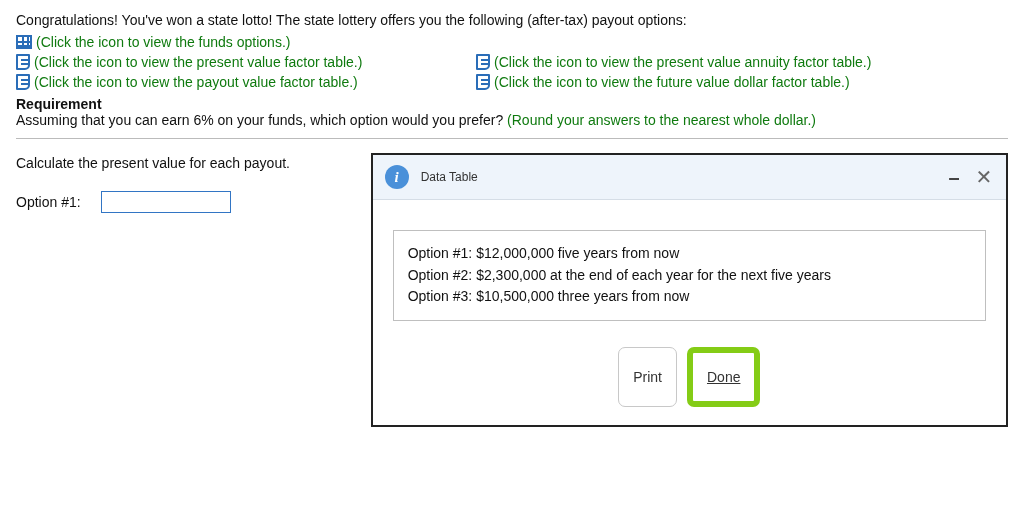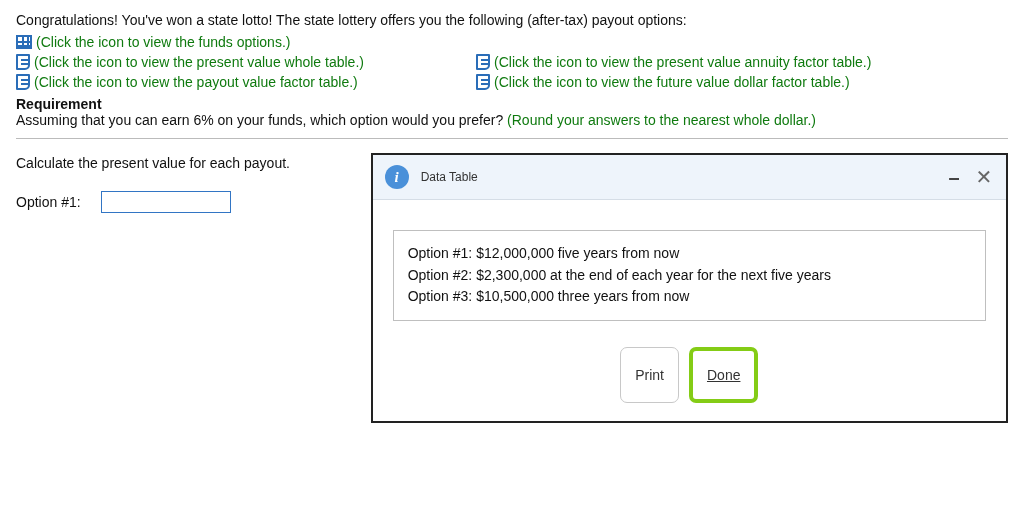--- a/index.html
+++ b/index.html
@@ -104,42 +104,42 @@
     gap: 10px; padding: 8px 0 18px;
   }
   .btn {
     padding: 16px 14px;
     font-size: 14px;
     border-radius: 7px;
     cursor: pointer;
     background: #fff;
   }
   .btn-print { border: 1px solid #c8c8c8; color: #333; }
-  .btn-done  { border: 4px solid #84cc16; color: #333; text-decoration: underline; }
+  .btn-done  { border: 6px solid #84cc16; color: #333; text-decoration: underline; }
 </style>
 </head>
 <body>
 
 <div class="intro">Congratulations! You've won a state lotto! The state lottery offers you the following (after-tax) payout options:</div>
 
 <div class="link-row">
   <span class="link-group col-a">
     <span class="icon-slot">
         <span class="grid-icon"></span>
       </span>
     <span class="link-text">(Click the icon to view the funds options.)</span>
   </span>
 </div>
 
 <div class="link-row">
   <span class="link-group col-a">
     <span class="icon-slot">
         <span class="sheet-icon"></span>
       </span>
-    <span class="link-text">(Click the icon to view the present value whole table.)</span>
+    <span class="link-text">(Click the icon to view the present value factor table.)</span>
   </span>
   <span class="link-group col-b">
     <span class="icon-slot">
         <span class="sheet-icon"></span>
       </span>
     <span class="link-text">(Click the icon to view the present value annuity factor table.)</span>
   </span>
 </div>
 
 <div class="link-row">

